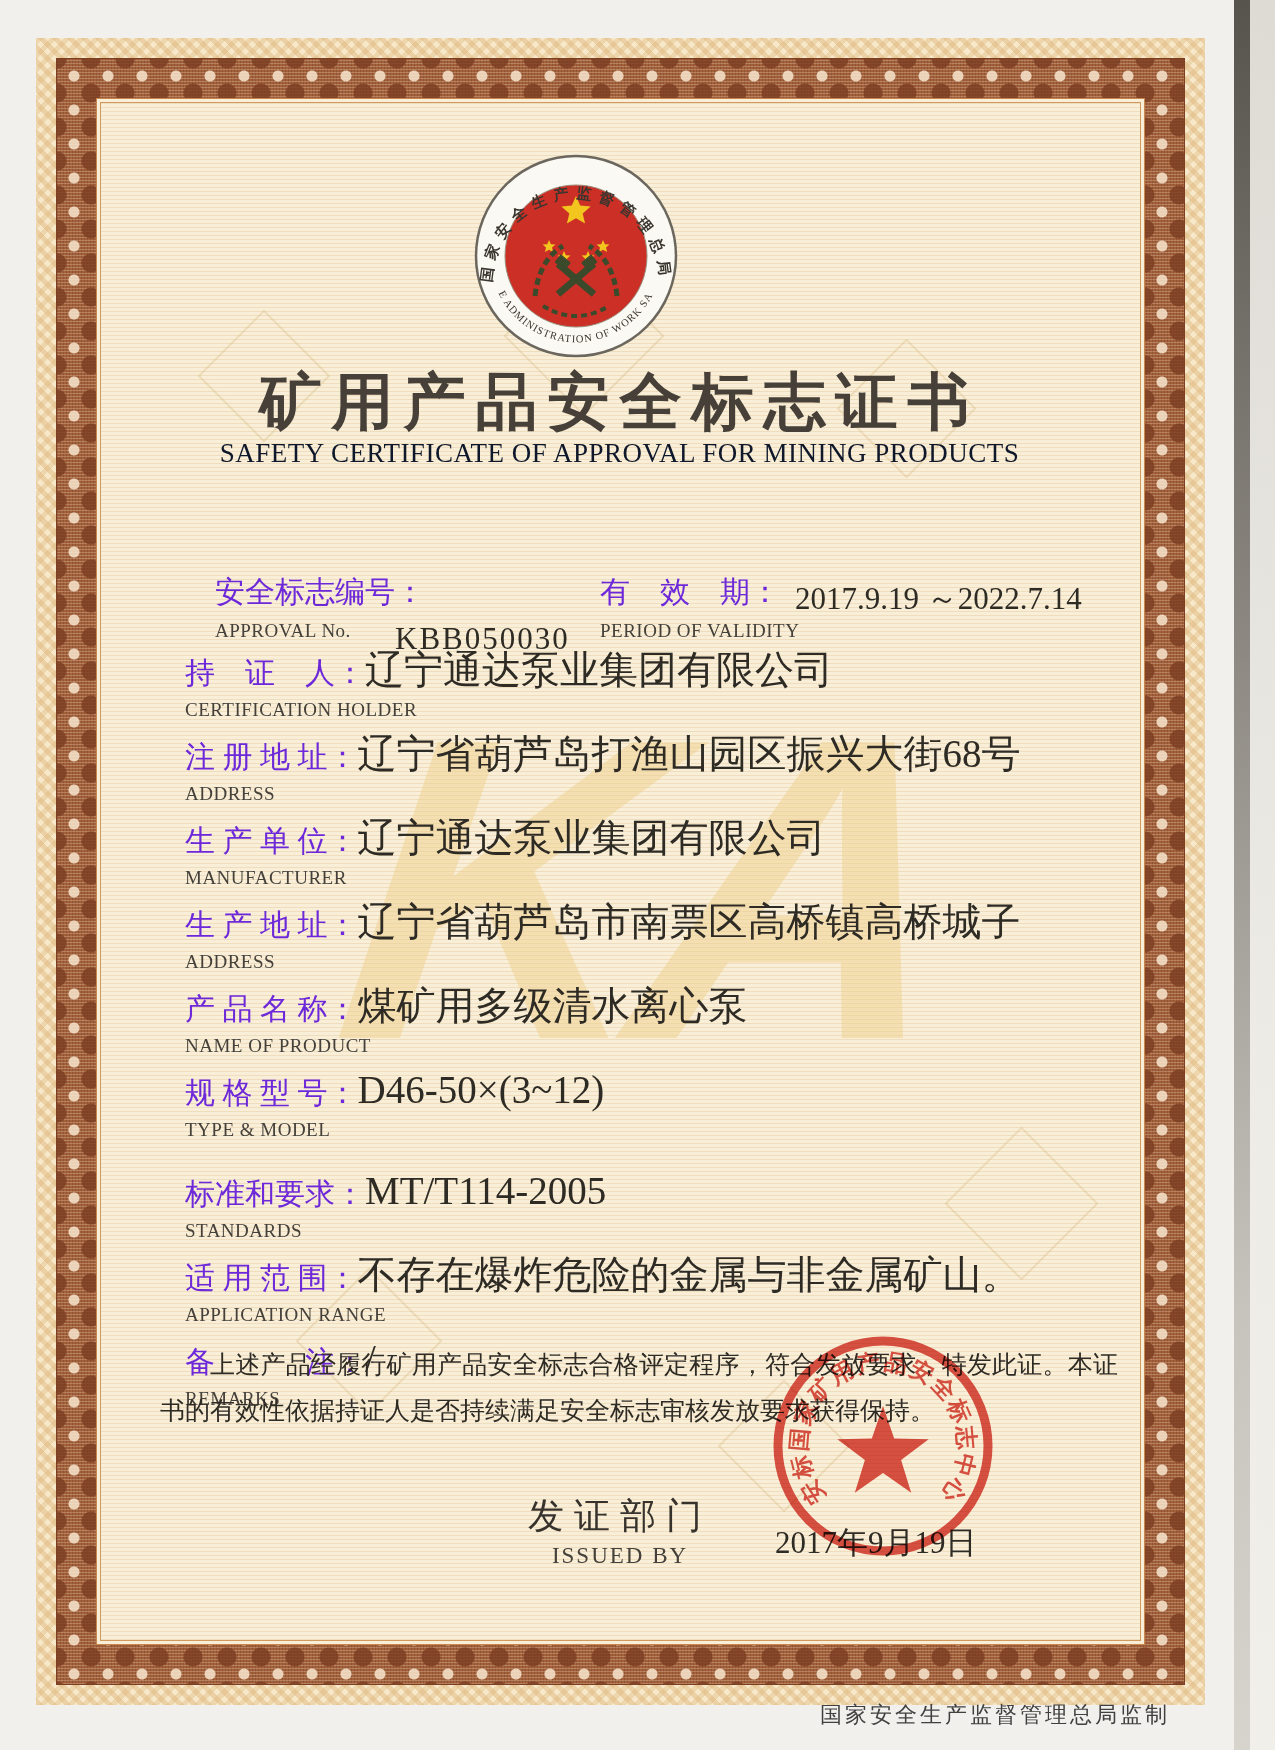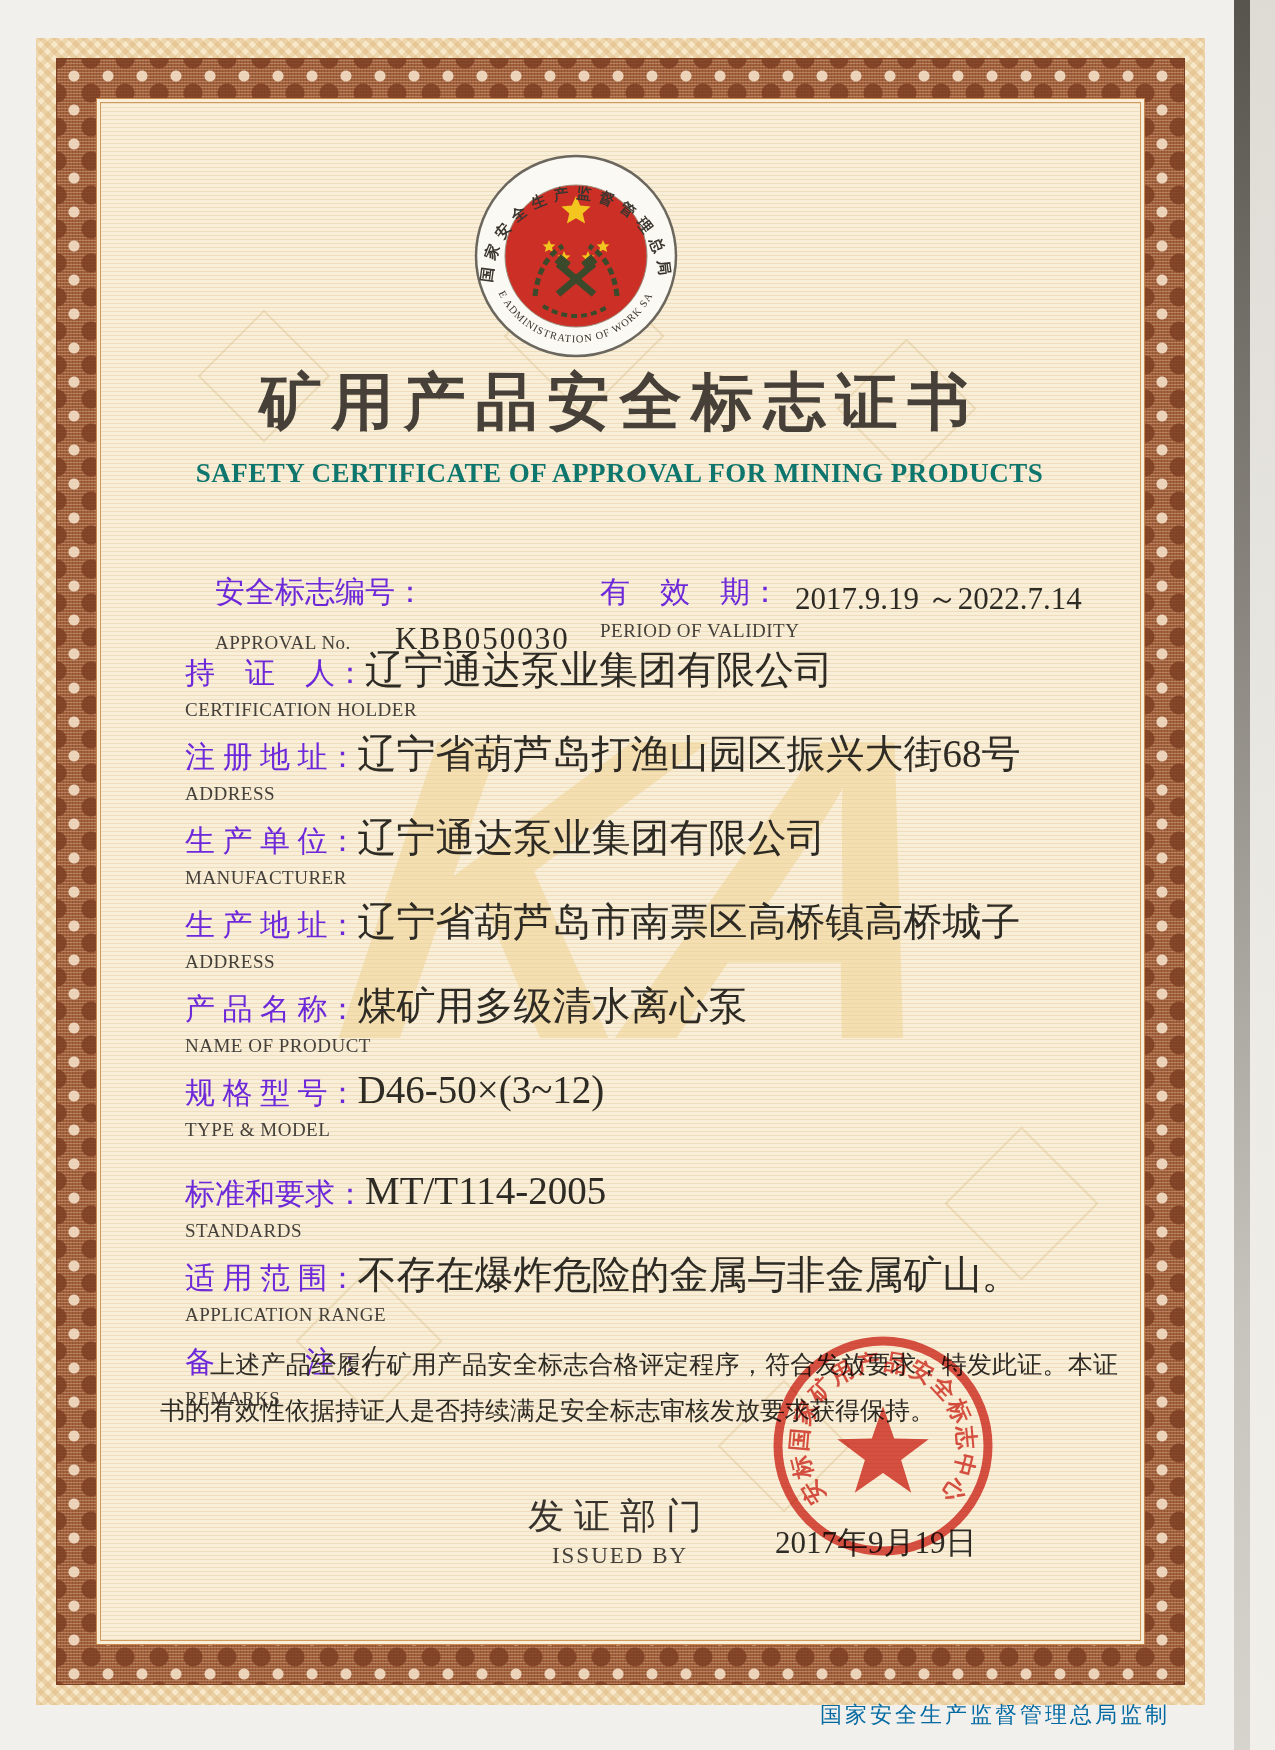--- a/index.html
+++ b/index.html
@@ -37,49 +37,49 @@
   .scan-edge-dark{position:absolute;left:1234px;top:0;width:16px;height:1750px;
     background:linear-gradient(180deg,#57544e 0%,#8a867f 35%,#c7c4be 75%,#d7d4ce 100%);z-index:9;}
   .scan-edge-light{position:absolute;left:1250px;top:0;width:25px;height:1750px;
     background:linear-gradient(180deg,#dedbd5 0%,#ecebe6 60%,#f0efea 100%);z-index:9;}
 
   
   .layer{position:absolute;left:0;top:0;width:100%;height:100%;z-index:3;color:#2f2b26;}
   .emblem{position:absolute;left:465px;top:148px;z-index:3;}
   .title{position:absolute;left:96px;width:1047px;top:360px;text-align:center;
     font-size:62px;font-weight:bold;letter-spacing:10px;color:#474039;}
-  .subtitle{position:absolute;left:96px;width:1047px;top:458px;text-align:center;
-    font-size:27px;font-weight:bold;letter-spacing:.5px;color:#0f766e;}
+  .subtitle{position:absolute;left:96px;width:1047px;top:438px;text-align:center;
+    font-size:27px;font-weight:normal;letter-spacing:.5px;color:#0f172a;}
 
   .zh-label{font-size:30px;color:#6d28d9;}
   .en-label{font-size:19px;color:#45403a;letter-spacing:.5px;}
   .value{font-size:39px;color:#2e2a24;}
 
   .approval-zh{position:absolute;left:215px;top:572px;}
   .approval-val{position:absolute;left:395px;top:578px;font-size:31px;letter-spacing:2px;margin-top:43px;}
-  .approval-en{position:absolute;left:215px;top:620px;margin-top:12px;}
+  .approval-en{position:absolute;left:215px;top:620px;}
   .validity-zh{position:absolute;left:600px;top:572px;}
   .validity-en{position:absolute;left:600px;top:620px;}
   .validity-val{position:absolute;left:795px;top:578px;font-size:31px;}
 
   .fields{position:absolute;left:185px;top:650px;width:900px;}
   .field-row{margin-bottom:13px;}
   .field-row:nth-child(7){margin-top:30px;}
   .field-line{line-height:40px;white-space:nowrap;}
   .field-en{line-height:23px;}
 
   .declaration{position:absolute;left:160px;top:1342px;width:958px;
     font-size:25px;line-height:46px;text-indent:50px;text-align:justify;color:#2e2a24;z-index:3;}
   .issued{position:absolute;left:470px;top:1492px;width:300px;text-align:center;z-index:3;}
   .issued-zh{font-size:36px;letter-spacing:10px;color:#37322c;}
   .issued-en{font-size:23px;letter-spacing:2px;color:#45403a;margin-top:2px;}
   .stamp{position:absolute;left:763px;top:1326px;z-index:5;mix-blend-mode:multiply;opacity:.92;}
   .issue-date{position:absolute;left:775px;top:1522px;font-size:31px;color:#2e2a24;z-index:6;}
   .footer{position:absolute;left:0;top:1700px;width:1170px;text-align:right;
-    font-size:22px;letter-spacing:3px;color:#0369a1;z-index:3;}
+    font-size:22px;letter-spacing:3px;color:#404040;z-index:3;}
 </style>
 </head>
 <body>
 
 <div class="page">
 
   <div class="frame-zigzag"></div>
   <div class="frame-brown"></div>
 
   <div class="paper">

